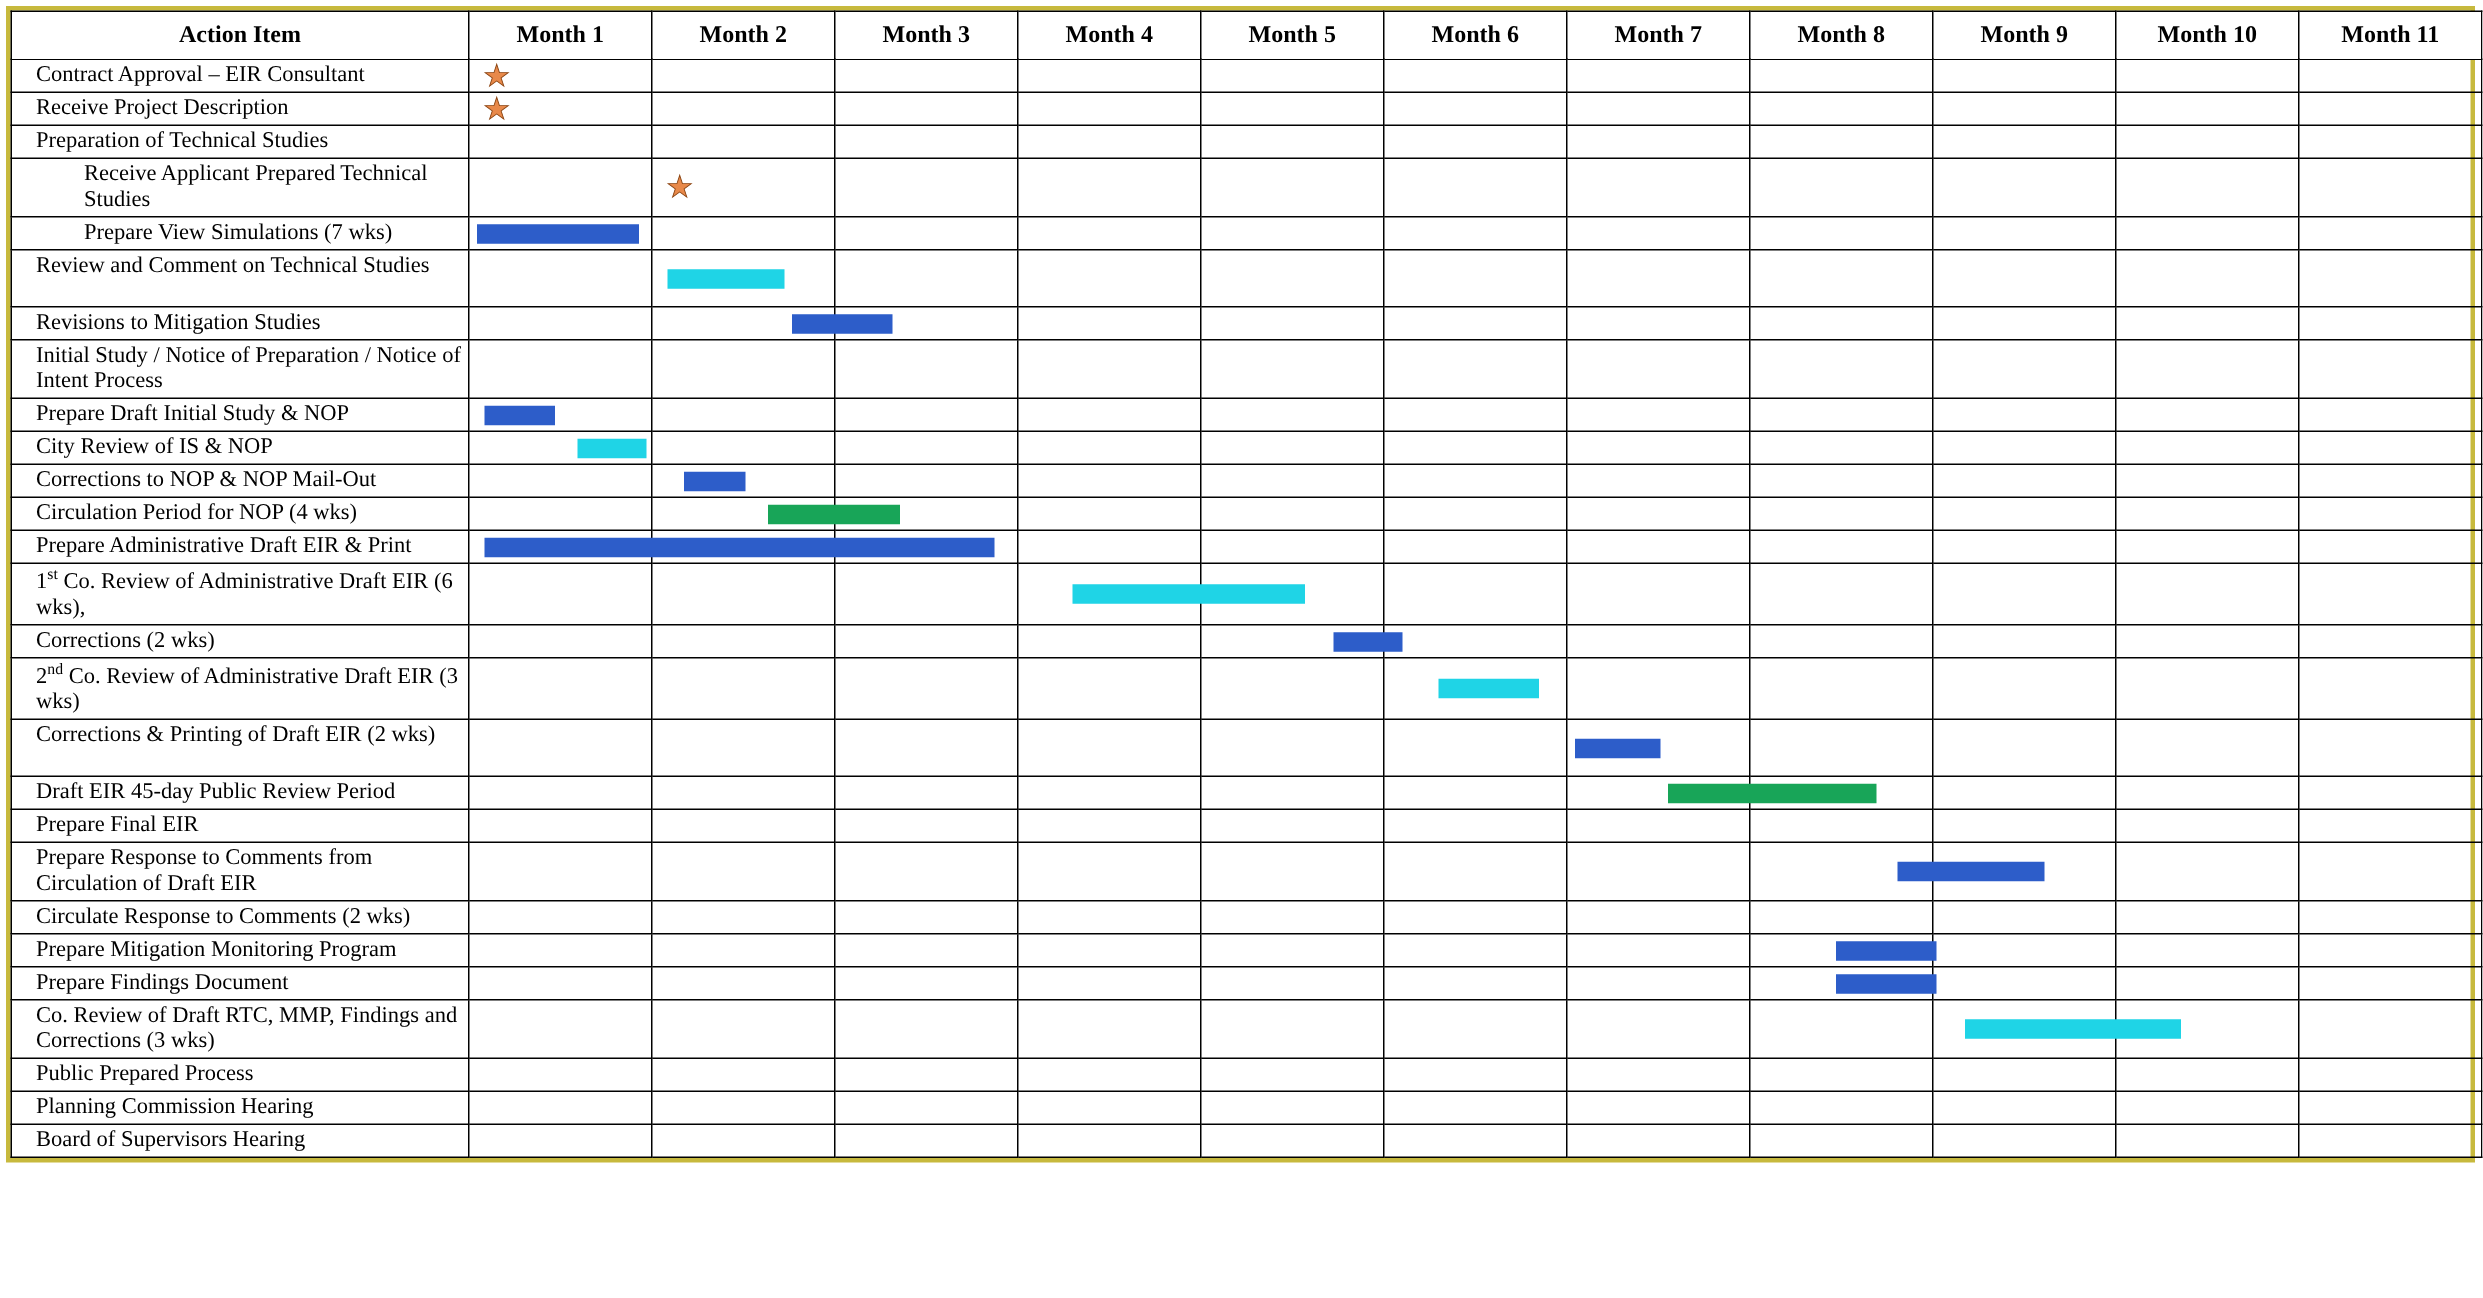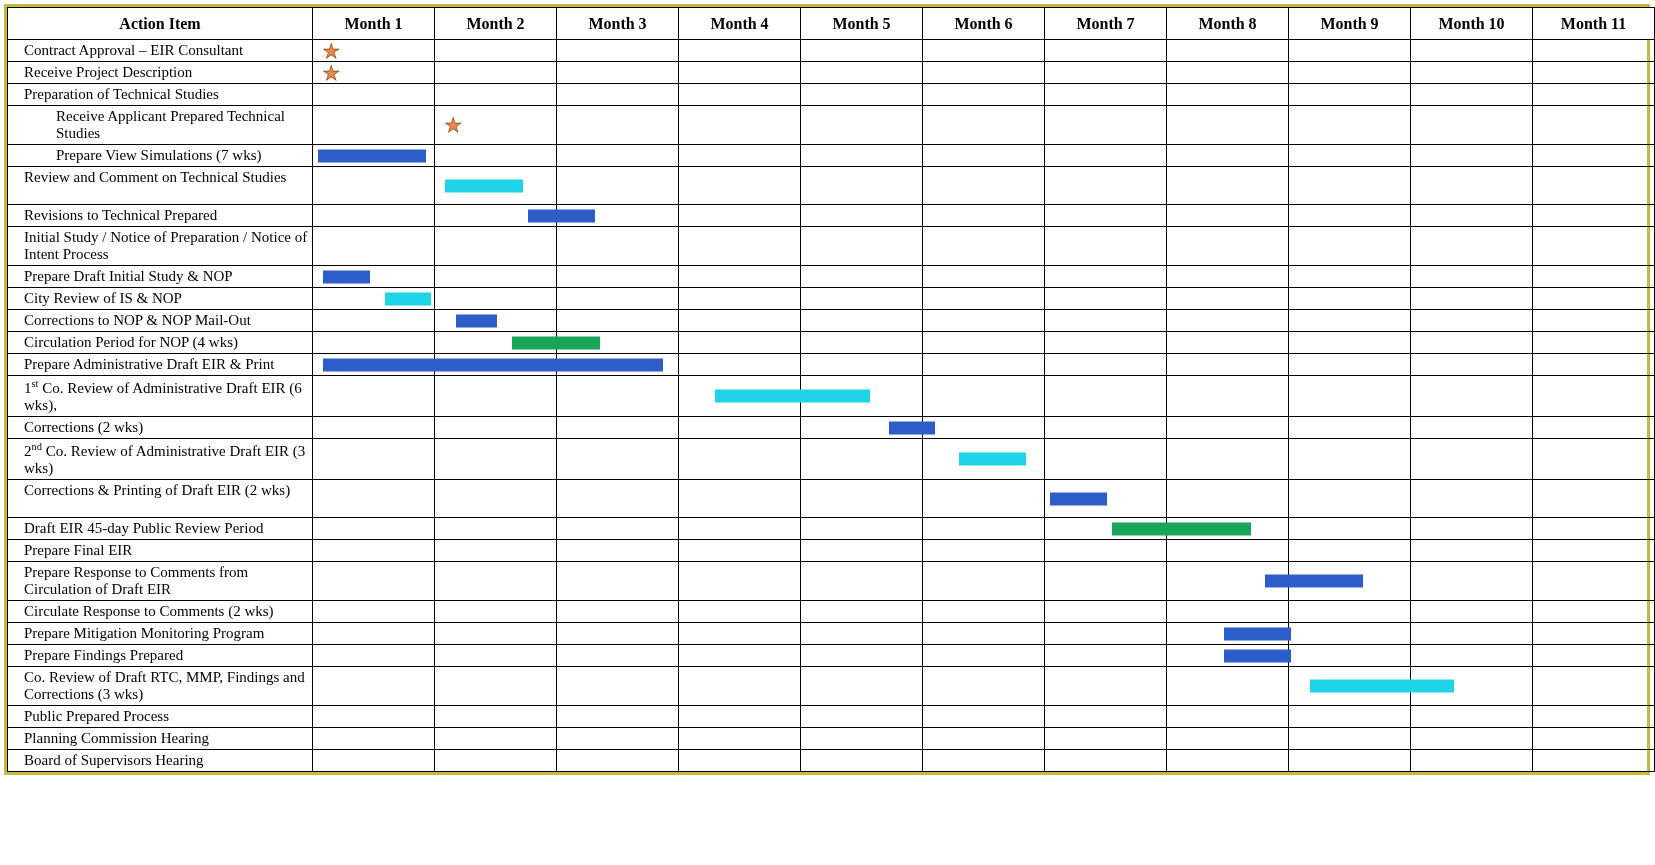--- a/index.html
+++ b/index.html
@@ -187,21 +187,21 @@
           <td class="month-cell tall"></td>
           <td class="month-cell tall"></td>
           <td class="month-cell tall"></td>
           <td class="month-cell tall"></td>
           <td class="month-cell tall"></td>
           <td class="month-cell tall"></td>
           <td class="month-cell tall"></td>
           <td class="month-cell tall"></td>
         </tr>
         <tr>
-          <td class="label-cell">Revisions to Technical Prepared</td>
+          <td class="label-cell">Revisions to Mitigation Studies</td>
           <td class="month-cell"></td>
           <td class="month-cell">
             <div class="bar blue" style="left: 92.7px; width: 66.95px;"></div>
           </td>
           <td class="month-cell"></td>
           <td class="month-cell"></td>
           <td class="month-cell"></td>
           <td class="month-cell"></td>
           <td class="month-cell"></td>
           <td class="month-cell"></td>
@@ -469,21 +469,21 @@
           <td class="month-cell">
             <div class="bar blue" style="left: 56.65px; width: 66.95px;"></div>
           </td>
           <td class="month-cell"></td>
           <td class="month-cell"></td>
           <td class="month-cell"></td>
           <td class="month-cell"></td>
           <td class="month-cell"></td>
         </tr>
         <tr>
-          <td class="label-cell">Prepare Findings Prepared</td>
+          <td class="label-cell">Prepare Findings Document</td>
           <td class="month-cell"></td>
           <td class="month-cell"></td>
           <td class="month-cell"></td>
           <td class="month-cell"></td>
           <td class="month-cell"></td>
           <td class="month-cell"></td>
           <td class="month-cell"></td>
           <td class="month-cell">
             <div class="bar blue" style="left: 56.65px; width: 66.95px;"></div>
           </td>

